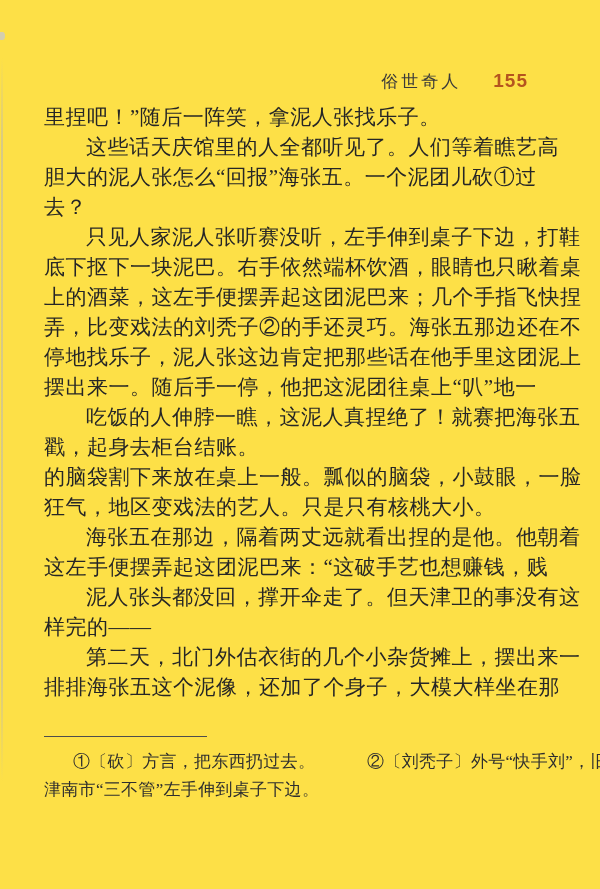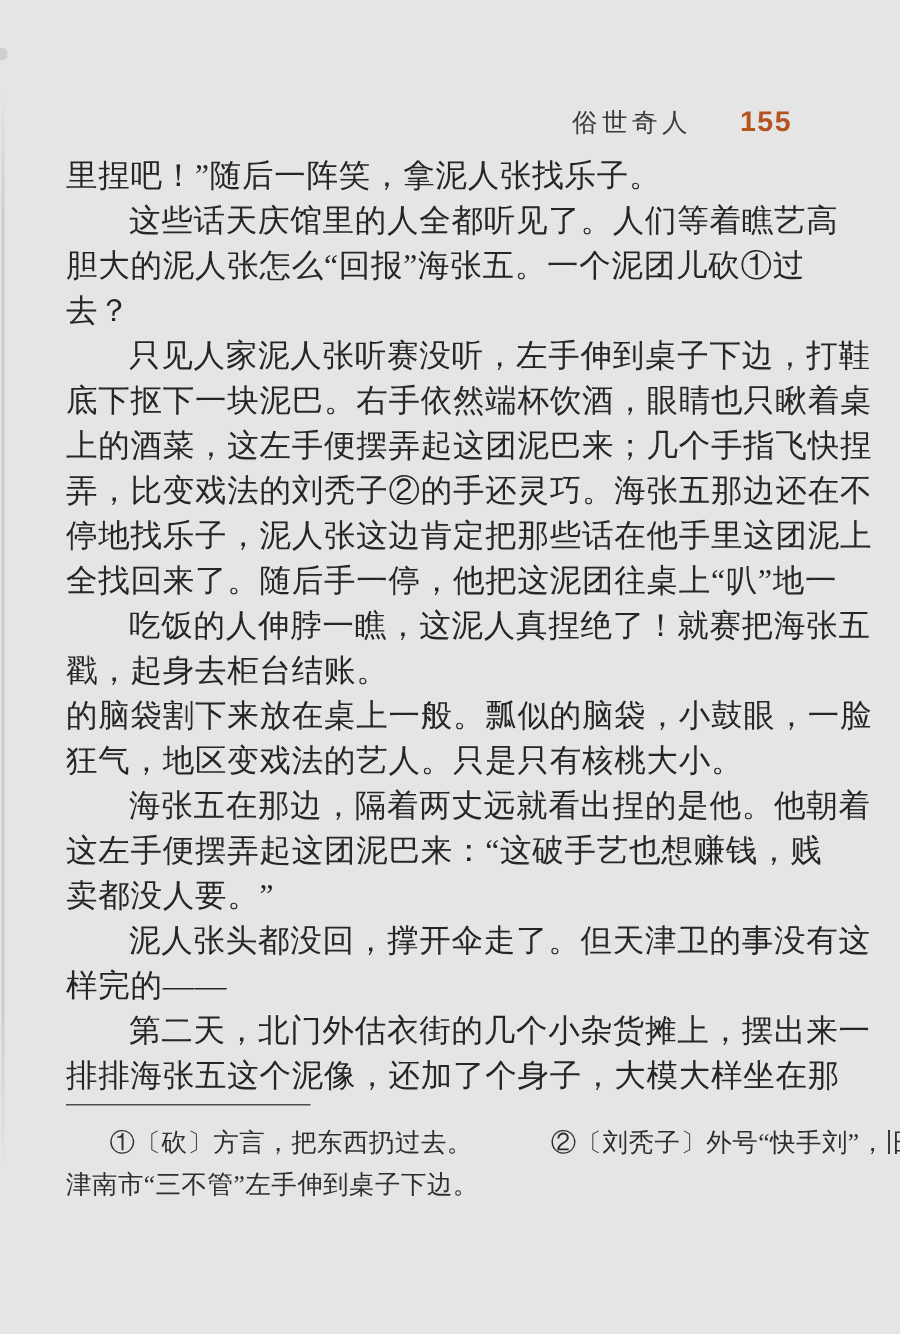--- a/index.html
+++ b/index.html
@@ -95,48 +95,47 @@
     white-space: nowrap;
     letter-spacing: 0.3px;
   }
   .footnotes .fn-line.fn-indent {
     padding-left: 29px;
   }
 </style>
 </head>
 <body>
 
-<div class="page" style="background: #e5e5e5;">
+<div class="page" style="background: #fde047;">
 
   <div class="edge-line"></div>
   <div class="edge-speck"></div>
 
   <div class="header">
     <span class="book-title">俗世奇人</span>
     <span class="page-num" style="color: rgb(181, 84, 31);">155</span>
   </div>
 
   <div class="body-text" id="body-lines" style="color: rgb(38, 38, 38);">
       <div class="line">里捏吧！”随后一阵笑，拿泥人张找乐子。</div>
       <div class="line indent">这些话天庆馆里的人全都听见了。人们等着瞧艺高</div>
       <div class="line">胆大的泥人张怎么“回报”海张五。一个泥团儿砍①过</div>
       <div class="line">去？</div>
       <div class="line indent">只见人家泥人张听赛没听，左手伸到桌子下边，打鞋</div>
       <div class="line">底下抠下一块泥巴。右手依然端杯饮酒，眼睛也只瞅着桌</div>
       <div class="line">上的酒菜，这左手便摆弄起这团泥巴来；几个手指飞快捏</div>
       <div class="line">弄，比变戏法的刘秃子②的手还灵巧。海张五那边还在不</div>
       <div class="line">停地找乐子，泥人张这边肯定把那些话在他手里这团泥上</div>
-      <div class="line">全找回来了。随后手一停，他把这泥团往桌上“叭”地一</div>
+      <div class="line">摆出来一。随后手一停，他把这泥团往桌上“叭”地一</div>
       <div class="line indent">吃饭的人伸脖一瞧，这泥人真捏绝了！就赛把海张五</div>
       <div class="line">戳，起身去柜台结账。</div>
       <div class="line">的脑袋割下来放在桌上一般。瓢似的脑袋，小鼓眼，一脸</div>
       <div class="line">狂气，地区变戏法的艺人。只是只有核桃大小。</div>
       <div class="line indent">海张五在那边，隔着两丈远就看出捏的是他。他朝着</div>
       <div class="line">这左手便摆弄起这团泥巴来：“这破手艺也想赚钱，贱</div>
-      <div class="line">卖都没人要。”</div>
       <div class="line indent">泥人张头都没回，撑开伞走了。但天津卫的事没有这</div>
       <div class="line">样完的——</div>
       <div class="line indent">第二天，北门外估衣街的几个小杂货摊上，摆出来一</div>
       <div class="line">排排海张五这个泥像，还加了个身子，大模大样坐在那</div>
     </div>
 
   <div class="footnote-divider"></div>
 
   <div class="footnotes" id="footnote-lines">
       <div class="fn-line fn-indent">①〔砍〕方言，把东西扔过去。　　　②〔刘秃子〕外号“快手刘”，旧天</div>

